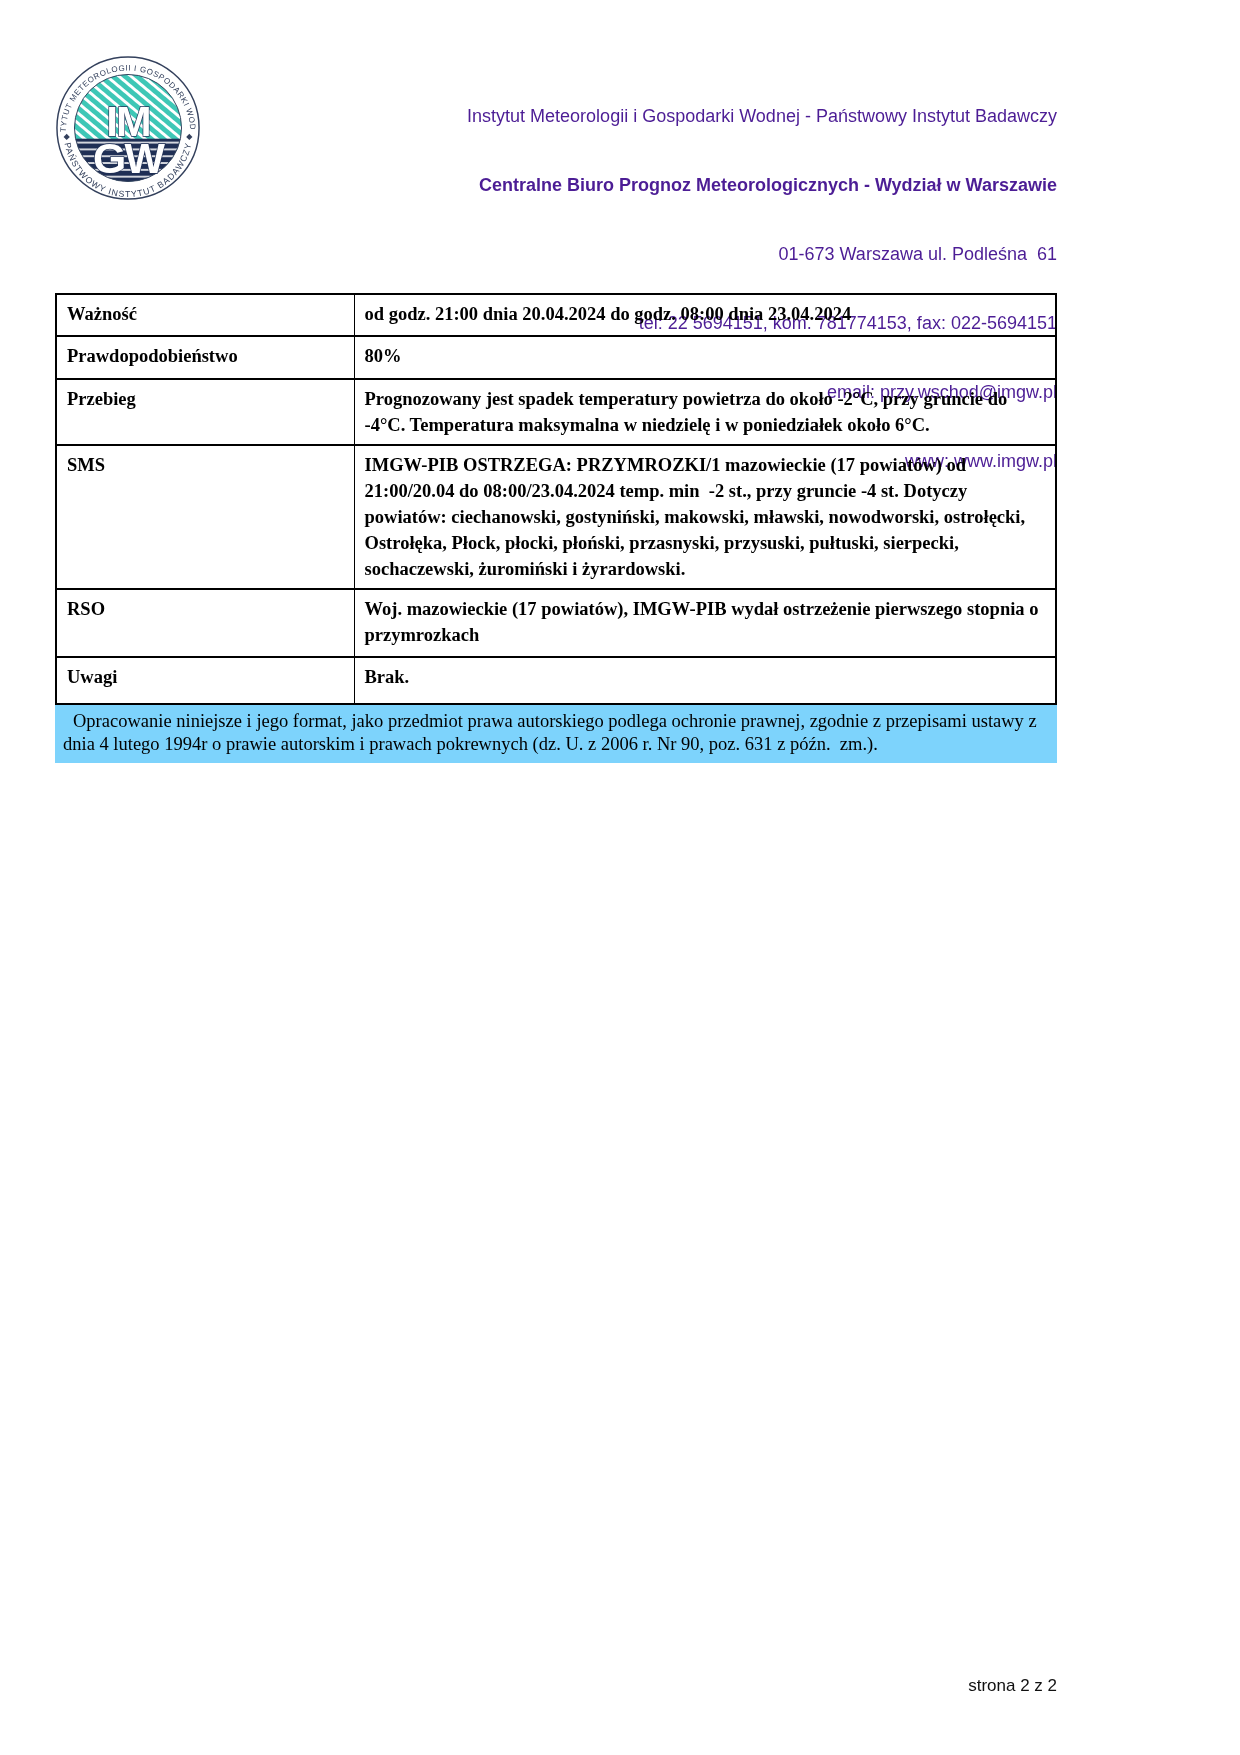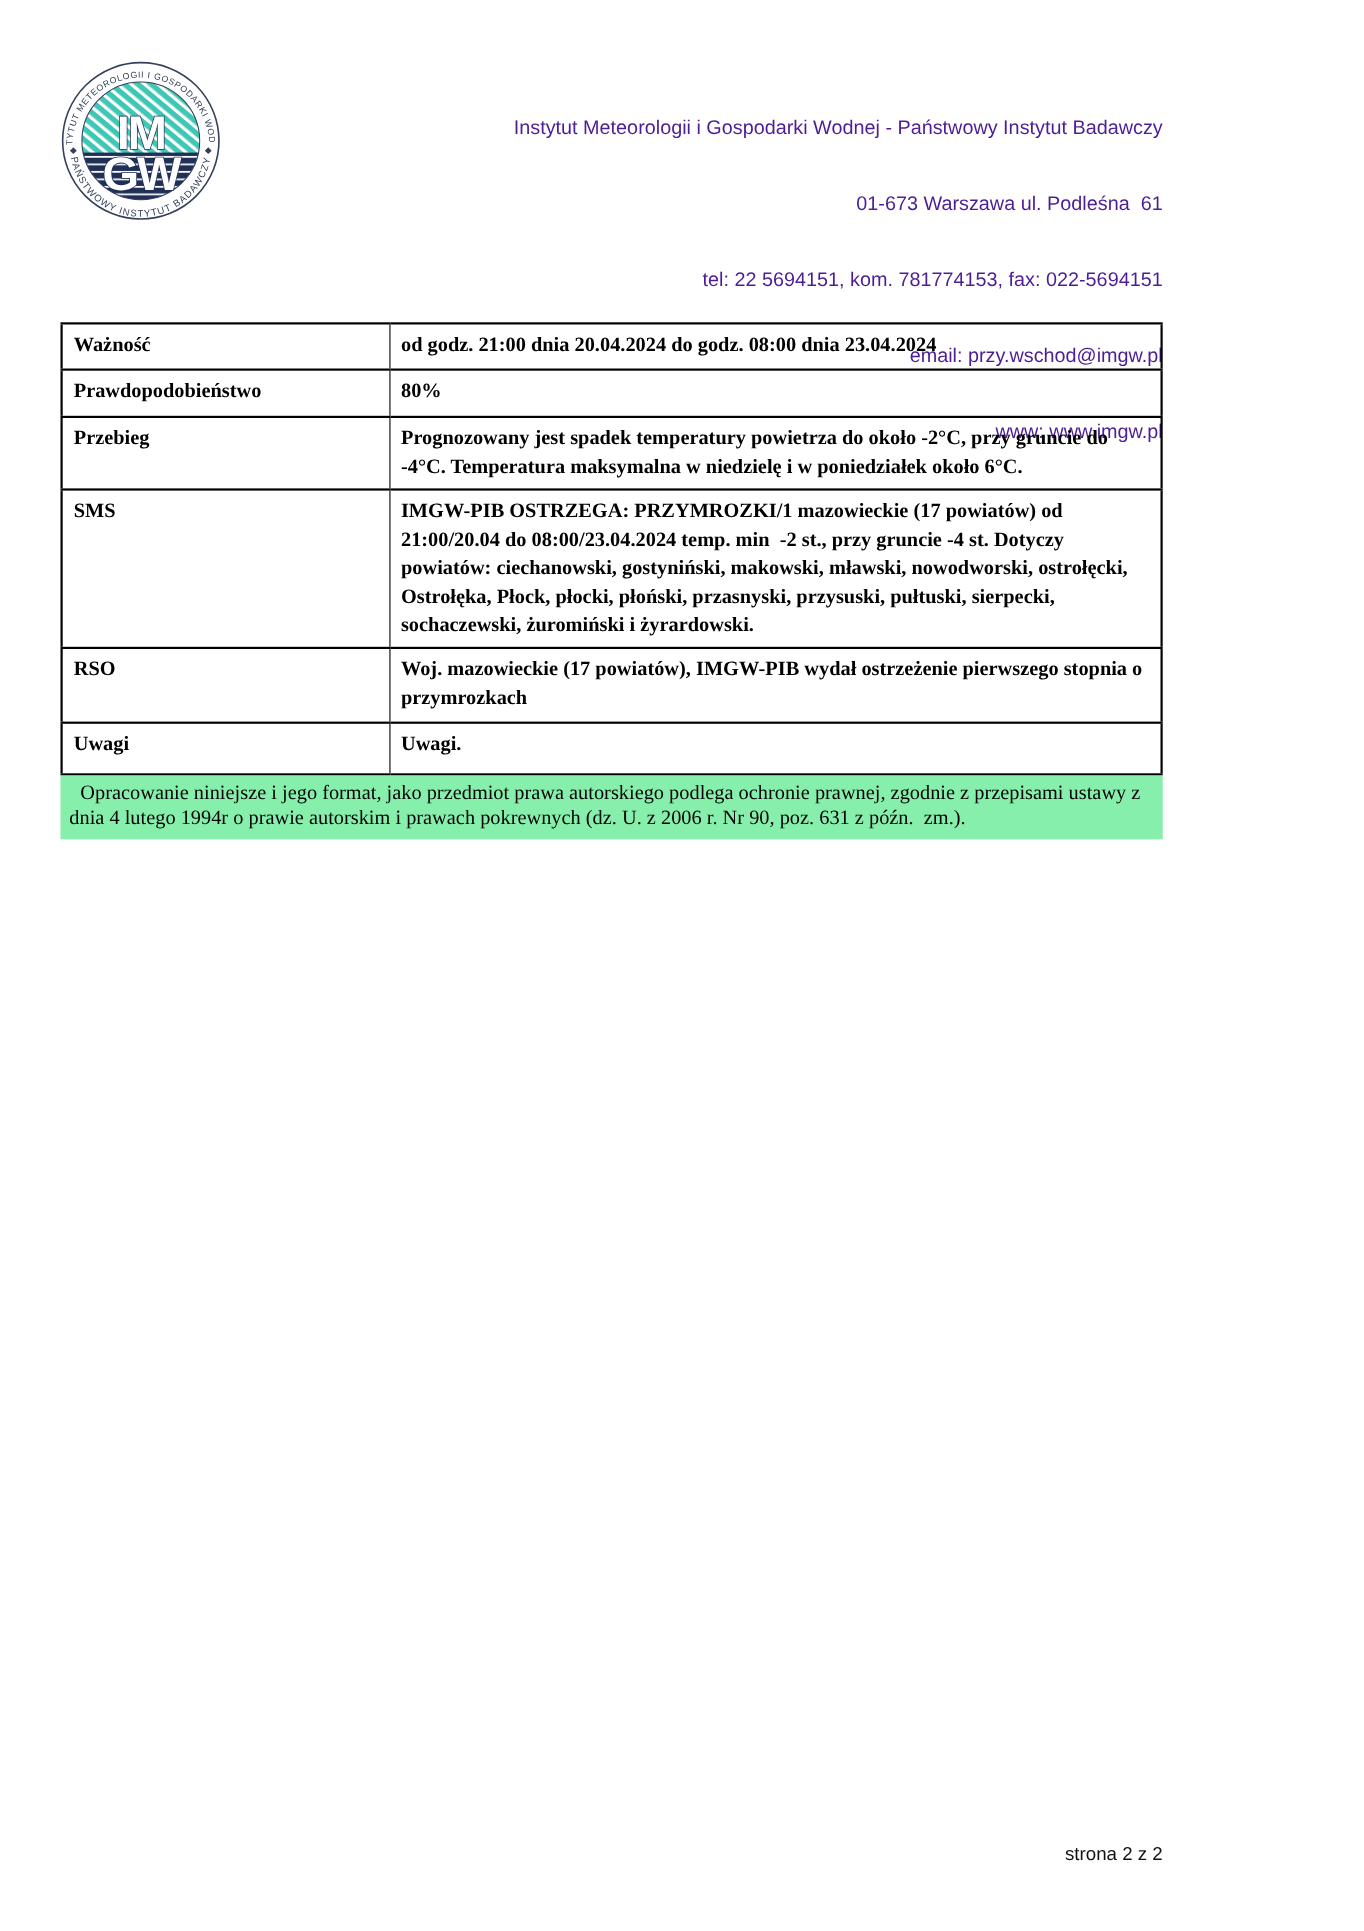--- a/index.html
+++ b/index.html
@@ -58,21 +58,21 @@
   tr.r1 { height: 42px; }
   tr.r2 { height: 43px; }
   tr.r3 { height: 65px; margin-top: 20px; }
   tr.r4 { height: 132px; }
   tr.r5 { height: 68px; }
   tr.r6 { height: 47px; }
 
   
   .disclaimer {
     width: 1002px;
-    background: #86efac;
+    background: #7dd3fc;
     padding: 5px 8px 7px 8px;
     font-size: 18.5px;
     line-height: 23px;
   }
   .disclaimer p { margin: 0; text-indent: 10px; white-space: pre-wrap; }
 
   
   .page-number {
     position: absolute;
     top: 1676px;
@@ -118,20 +118,21 @@
         </text>
         <path d="M 12 81 l 3.2 3.2 -3.2 3.2 -3.2 -3.2 z" fill="#33405C"></path>
         <path d="M 138 81 l 3.2 3.2 -3.2 3.2 -3.2 -3.2 z" fill="#33405C"></path>
         <text x="75" y="83" text-anchor="middle" font-family="Liberation Sans, sans-serif" font-weight="bold" font-size="44" letter-spacing="-2" fill="#ffffff" stroke="#1F2F55" stroke-width="1.4" paint-order="stroke">IM</text>
         <text x="75" y="121" text-anchor="middle" font-family="Liberation Sans, sans-serif" font-weight="bold" font-size="44" letter-spacing="-2" fill="#ffffff" stroke="#1F2F55" stroke-width="1.4" paint-order="stroke">GW</text>
       </svg>
     </div>
 
     <div class="org-block" style="color:#4c1d95">
       <div>Instytut Meteorologii i Gospodarki Wodnej - Państwowy Instytut Badawczy</div>
+      <div class="bold">Centralne Biuro Prognoz Meteorologicznych - Wydział w Warszawie</div>
       <div>01-673 Warszawa ul. Podleśna  61</div>
       <div>tel: 22 5694151, kom. 781774153, fax: 022-5694151</div>
       <div>email: przy.wschod@imgw.pl</div>
       <div>www: www.imgw.pl</div>
     </div>
   </div>
 
   <div class="content">
 
     <table class="warning">
@@ -151,21 +152,21 @@
         <tr class="r4">
           <td class="lbl">SMS</td>
           <td class="val">IMGW-PIB OSTRZEGA: PRZYMROZKI/1 mazowieckie (17 powiatów) od 21:00/20.04 do 08:00/23.04.2024 temp. min  -2 st., przy gruncie -4 st. Dotyczy powiatów: ciechanowski, gostyniński, makowski, mławski, nowodworski, ostrołęcki, Ostrołęka, Płock, płocki, płoński, przasnyski, przysuski, pułtuski, sierpecki, sochaczewski, żuromiński i żyrardowski.</td>
         </tr>
         <tr class="r5">
           <td class="lbl">RSO</td>
           <td class="val">Woj. mazowieckie (17 powiatów), IMGW-PIB wydał ostrzeżenie pierwszego stopnia o przymrozkach</td>
         </tr>
         <tr class="r6">
           <td class="lbl">Uwagi</td>
-          <td class="val">Uwagi.</td>
+          <td class="val">Brak.</td>
         </tr>
       </tbody>
     </table>
 
     <div class="disclaimer">
       <p>Opracowanie niniejsze i jego format, jako przedmiot prawa autorskiego podlega ochronie prawnej, zgodnie z przepisami ustawy z dnia 4 lutego 1994r o prawie autorskim i prawach pokrewnych (dz. U. z 2006 r. Nr 90, poz. 631 z późn.  zm.).</p>
     </div>
   </div>
 
   <div class="page-number">strona 2 z 2</div>

